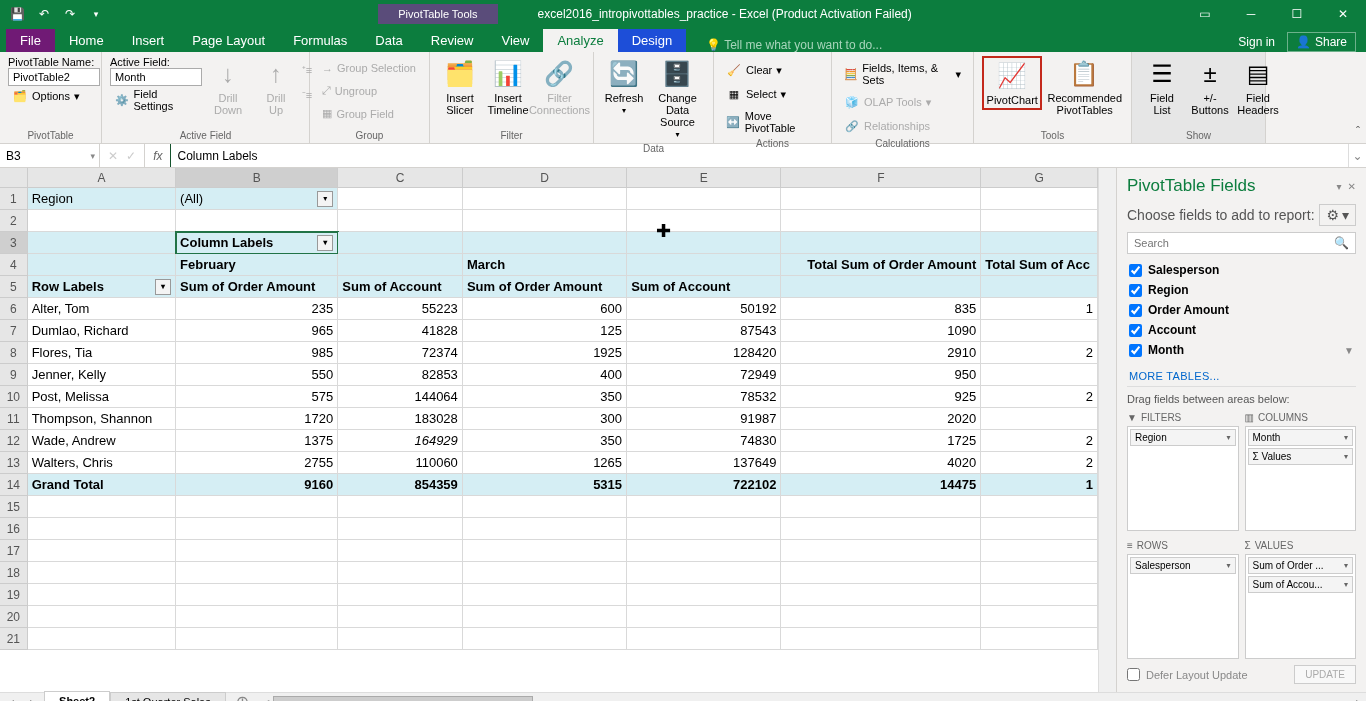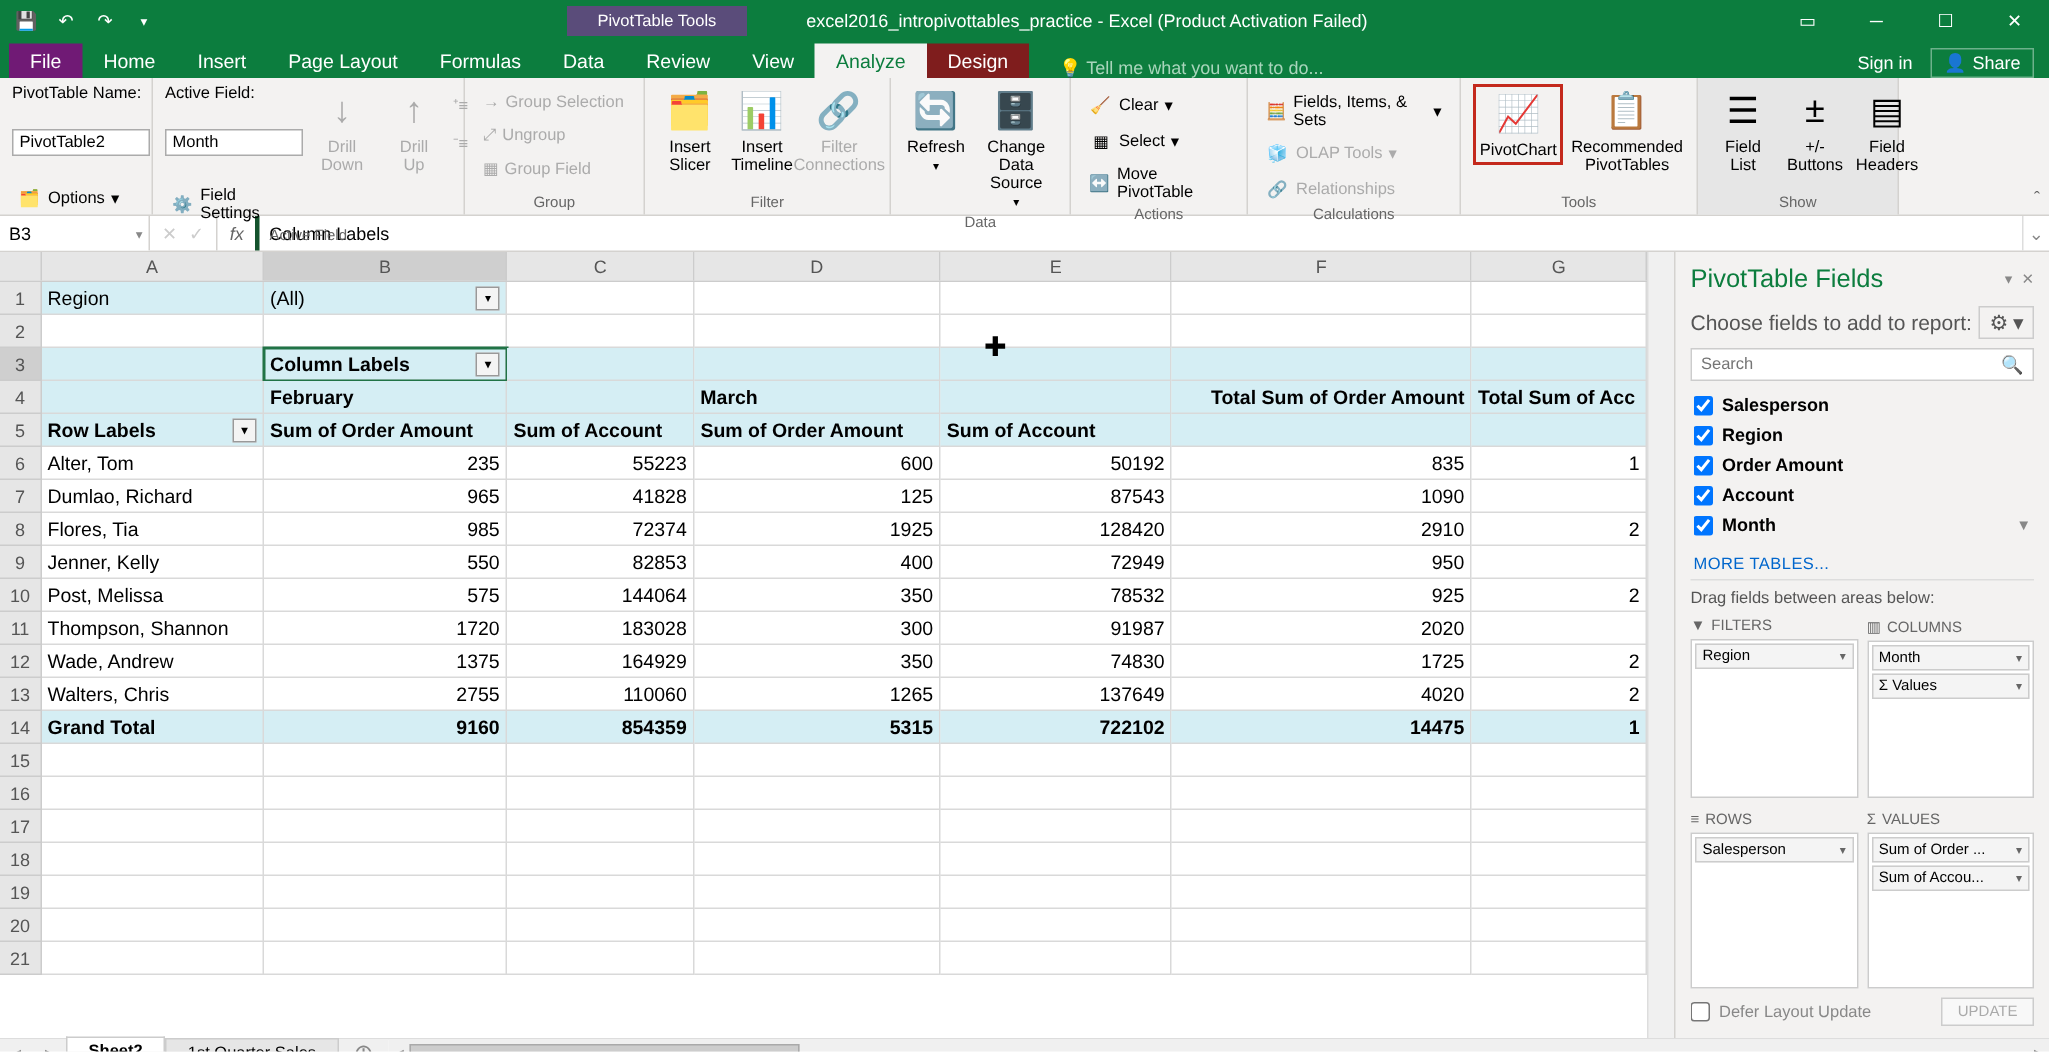--- a/index.html
+++ b/index.html
@@ -13,48 +13,48 @@
     .pt-tools { background: #5a4c7a; padding: 4px 20px; font-size: 11px; }
     .doc-title { font-size: 12px; }
     .win-controls { display: flex; gap: 0; }
     .win-btn { width: 46px; height: 28px; display: flex; align-items: center; justify-content: center; }
     
     
     .tabs { background: #0c7d3e; height: 24px; display: flex; align-items: flex-end; color: #fff; padding-left: 6px; position: relative; }
     .tab { padding: 4px 14px; cursor: pointer; font-size: 13px; }
     .tab.file { background: #701a75; }
     .tab.active { background: #f3f2f1; color: #0c7d3e; }
-    .tab.design { background: #7f1d1d; color: #fff; }
+    .tab.design { background: #1d4ed8; color: #fff; }
     .tabs-right { position: absolute; right: 10px; display: flex; align-items: center; gap: 12px; font-size: 12px; }
     .share-btn { display: flex; align-items: center; gap: 4px; border: 1px solid rgba(255,255,255,0.4); padding: 2px 8px; }
     .tell-me { color: #a8d5bb; margin-left: 20px; font-size: 12px; }
     
     
     .ribbon { background: #f3f2f1; height: 92px; border-bottom: 1px solid #d4d2cf; display: flex; position: relative; }
     .ribbon-group { border-right: 1px solid #d4d2cf; padding: 4px 8px 2px; display: flex; flex-direction: column; justify-content: space-between; }
     .rg-content { display: flex; gap: 4px; align-items: flex-start; flex: 1; }
     .rg-label { text-align: center; font-size: 10px; color: #666; padding-top: 2px; }
     .rg-col { display: flex; flex-direction: column; gap: 2px; font-size: 11px; }
-    .rg-field { display: flex; flex-direction: column; gap: 18px; font-size: 11px; }
+    .rg-field { display: flex; flex-direction: column; gap: 0; font-size: 11px; }
     .rg-input { background: #fff; border: 1px solid #ababab; padding: 2px 4px; width: 92px; font-size: 11px; }
     .rg-btn-sm { display: flex; align-items: center; gap: 4px; padding: 2px 4px; font-size: 11px; }
     .rg-btn-sm.disabled { color: #ababab; }
     .rg-btn-lg { display: flex; flex-direction: column; align-items: center; justify-content: flex-start; gap: 2px; padding: 2px 6px; font-size: 11px; text-align: center; min-width: 44px; }
     .rg-btn-lg.disabled { color: #ababab; }
     .rg-icon-lg { width: 32px; height: 32px; display: flex; align-items: center; justify-content: center; font-size: 24px; }
     .rg-icon-sm { width: 16px; height: 16px; display: inline-flex; align-items: center; justify-content: center; }
     .highlight { border: 2px solid #c4291c; }
     .ribbon-collapse { position: absolute; right: 6px; bottom: 4px; color: #666; }
     
     
     .formula-row { height: 24px; border-bottom: 1px solid #d4d2cf; display: flex; align-items: stretch; }
     .name-box { width: 100px; border-right: 1px solid #d4d2cf; display: flex; align-items: center; padding: 0 6px; background: #fff; position: relative; }
     .name-box::after { content: '▾'; position: absolute; right: 4px; color: #888; font-size: 9px; }
     .fx-btns { display: flex; align-items: center; padding: 0 8px; gap: 8px; color: #888; border-right: 1px solid #d4d2cf; }
-    .fx-label { padding: 0 8px; display: flex; align-items: center; font-style: italic; color: #666; border-right: 3px solid #14532d; }
+    .fx-label { padding: 0 8px; display: flex; align-items: center; font-style: italic; color: #666; border-right: 1px solid #14532d; }
     .formula-input { flex: 1; padding: 0 6px; display: flex; align-items: center; }
     
     
     .grid-area { display: flex; height: 524px; }
     .grid-main { flex: 1; overflow: hidden; position: relative; }
     .grid-headers-row { display: flex; height: 20px; background: #e6e6e6; border-bottom: 1px solid #ccc; }
     .corner { width: 28px; border-right: 1px solid #ccc; background: #e6e6e6; }
     .col-h { border-right: 1px solid #ccc; display: flex; align-items: center; justify-content: center; color: #555; font-size: 12px; background: #e6e6e6; }
     .col-h.sel { background: #cfcfcf; }
     .grid-rows { display: flex; flex-direction: column; }
@@ -550,21 +550,21 @@
           </div>
         </div>
         <div class="grid-row">
           <div class="row-h">12</div>
           <div class="cell" style="width: 150px;">
             <span>Wade, Andrew</span>
           </div>
           <div class="cell num" style="width: 164px;">
             <span>1375</span>
           </div>
-          <div class="cell num" style="width: 126px;">
+          <div class="cell num" style="width: 126px; font-style: italic;">
             <span>164929</span>
           </div>
           <div class="cell num" style="width: 166px;">
             <span>350</span>
           </div>
           <div class="cell num" style="width: 156px;">
             <span>74830</span>
           </div>
           <div class="cell num" style="width: 202px;">
             <span>1725</span>

